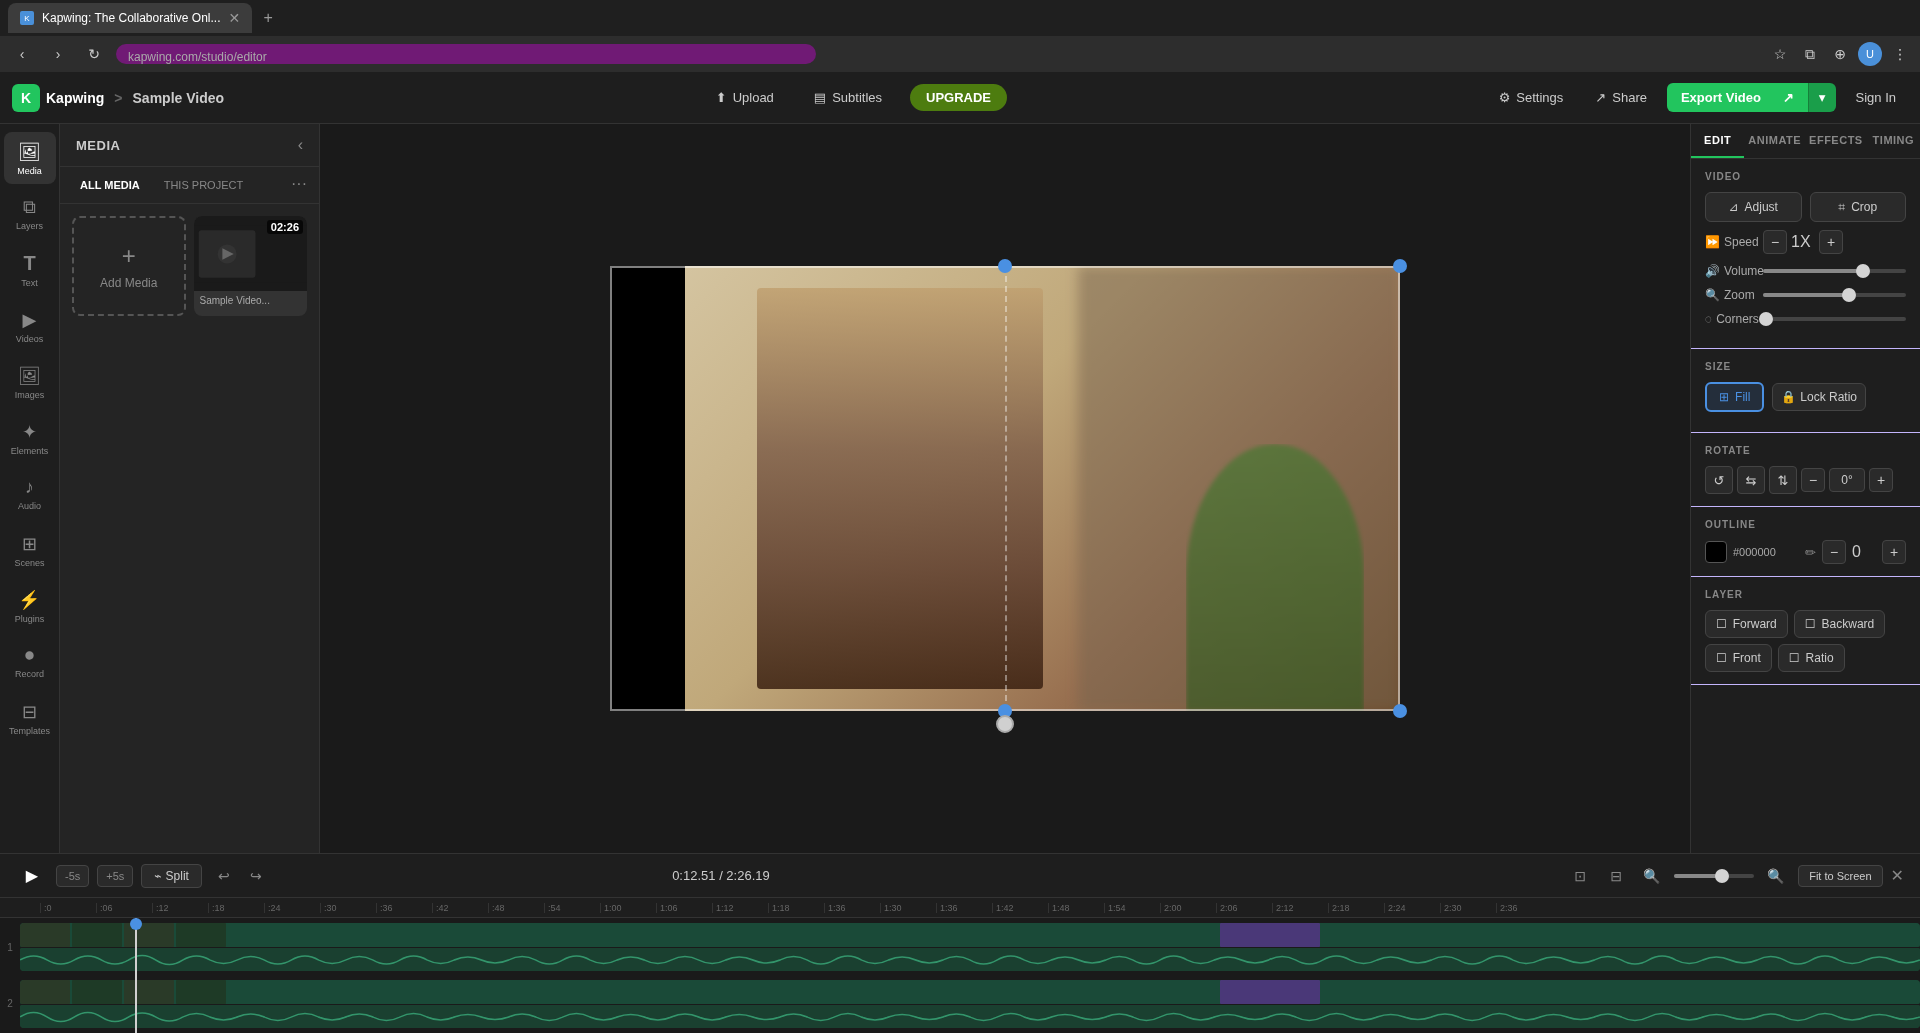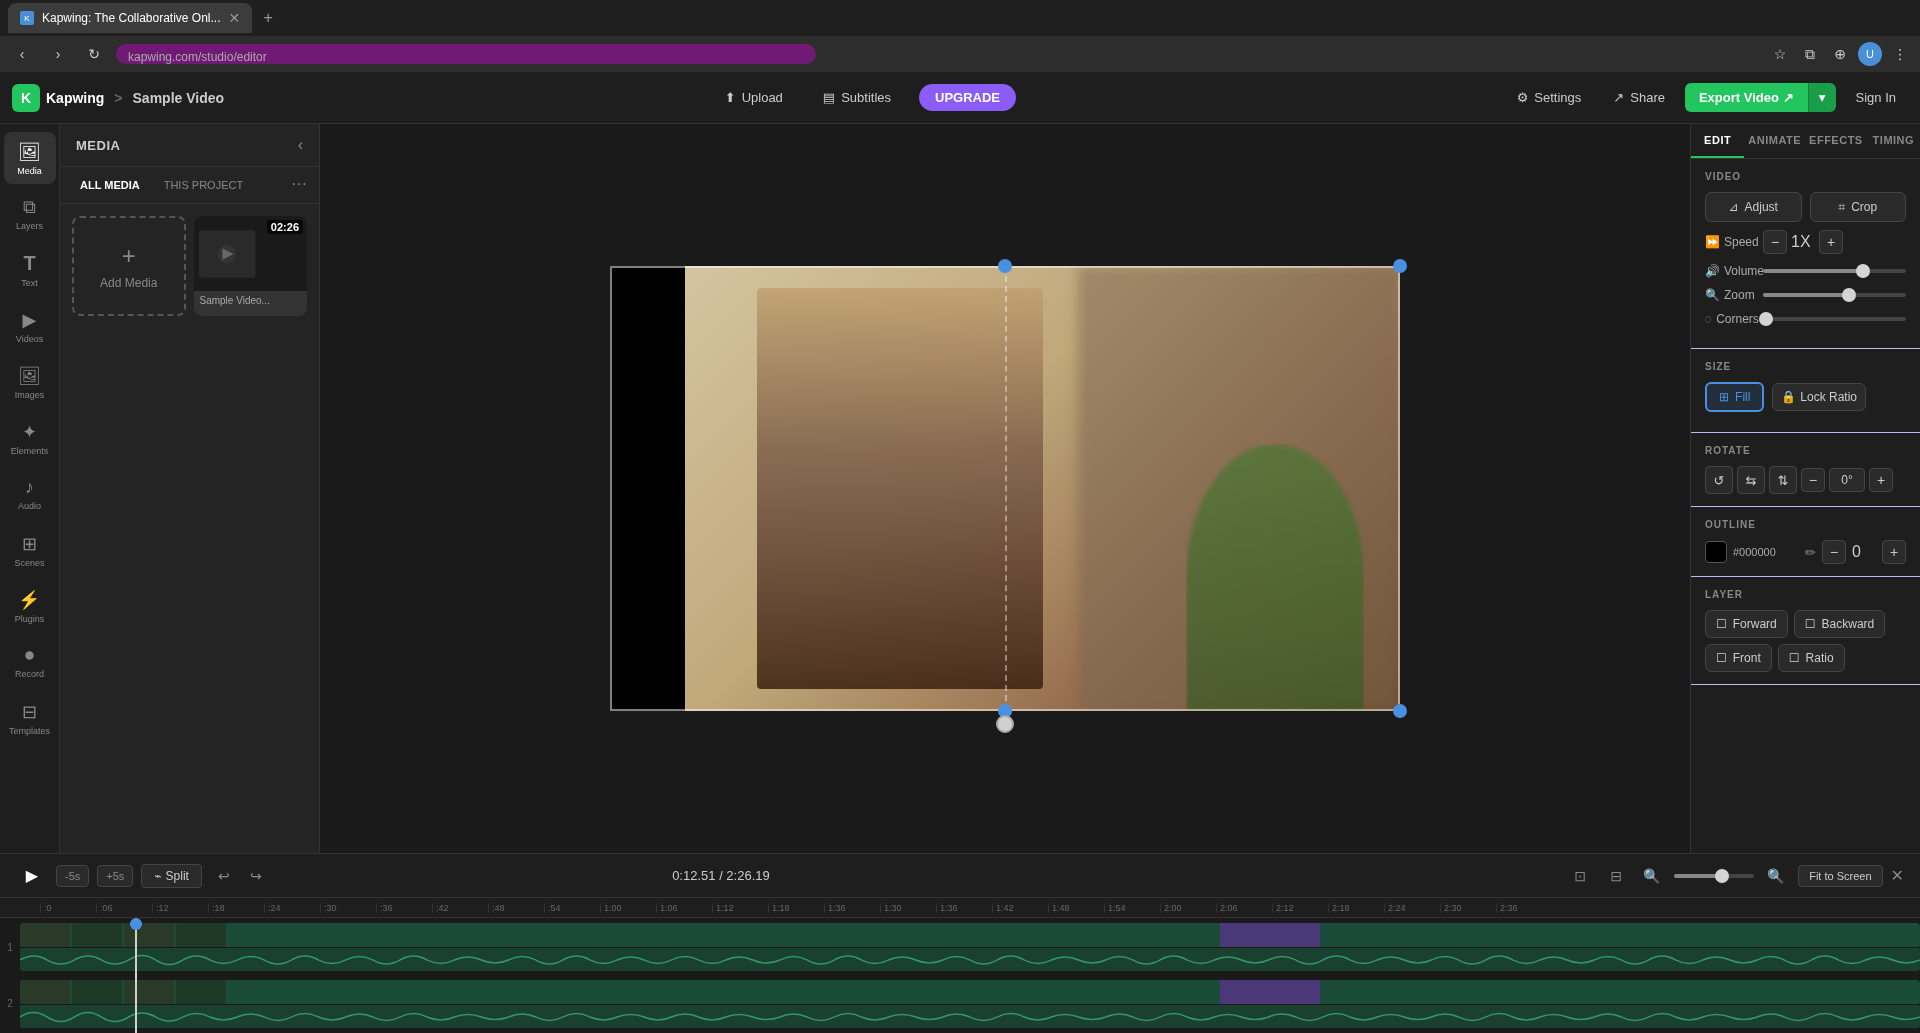--- a/index.html
+++ b/index.html
@@ -24,24 +24,24 @@
     .app { display: flex; flex-direction: column; height: calc(1033px - 72px); }
 
     
     .topbar { background: #1e1e1e; height: 52px; display: flex; align-items: center; padding: 0 12px; border-bottom: 1px solid #333; gap: 12px; }
     .brand { display: flex; align-items: center; gap: 6px; font-weight: 600; font-size: 14px; color: #fff; }
     .brand-logo { width: 28px; height: 28px; background: #22c55e; border-radius: 6px; display: flex; align-items: center; justify-content: center; font-size: 14px; color: white; font-weight: 700; }
     .breadcrumb-sep { color: #666; margin: 0 4px; }
     .project-name { color: #ccc; font-size: 14px; }
     .topbar-center { flex: 1; display: flex; justify-content: center; gap: 16px; align-items: center; }
     .topbar-btn { display: flex; align-items: center; gap: 6px; padding: 6px 12px; border-radius: 6px; cursor: pointer; font-size: 13px; color: #ccc; border: none; background: none; }
-    .upgrade-btn { background: #8b5cf6; color: white; border-radius: 20px; padding: 6px 16px; font-size: 13px; font-weight: 600; cursor: pointer; border: none; }
+    .upgrade-btn { background: #4d7c0f; color: white; border-radius: 20px; padding: 6px 16px; font-size: 13px; font-weight: 600; cursor: pointer; border: none; }
     .topbar-right { display: flex; align-items: center; gap: 8px; }
     .export-btn-group { display: flex; align-items: center; gap: 0; }
-    .export-main { background: #22c55e; color: white; border-radius: 6px 0 0 6px; padding: 7px 14px; font-size: 13px; font-weight: 600; cursor: pointer; border: none; display: flex; align-items: center; gap: 4px; }
+    .export-main { background: #22c55e; color: white; border-radius: 6px 0 0 6px; padding: 7px 14px; font-size: 13px; font-weight: 600; cursor: pointer; border: none; display: flex; align-items: center; gap: 22px; }
     .export-dropdown { background: #1a9e4a; color: white; border-radius: 0 6px 6px 0; padding: 7px 10px; cursor: pointer; border: none; border-left: 1px solid #16803a; }
     .signin-btn { color: #ccc; font-size: 13px; cursor: pointer; padding: 6px 12px; }
 
     
     .main-layout { display: flex; flex: 1; overflow: hidden; }
 
     
     .left-sidebar { width: 60px; background: #1e1e1e; border-right: 1px solid #333; display: flex; flex-direction: column; align-items: center; padding: 8px 0; gap: 4px; }
     .sidebar-item { width: 52px; height: 52px; display: flex; flex-direction: column; align-items: center; justify-content: center; gap: 3px; border-radius: 8px; cursor: pointer; color: #888; }
     .sidebar-item:hover, .sidebar-item.active { background: #333; color: #fff; }

